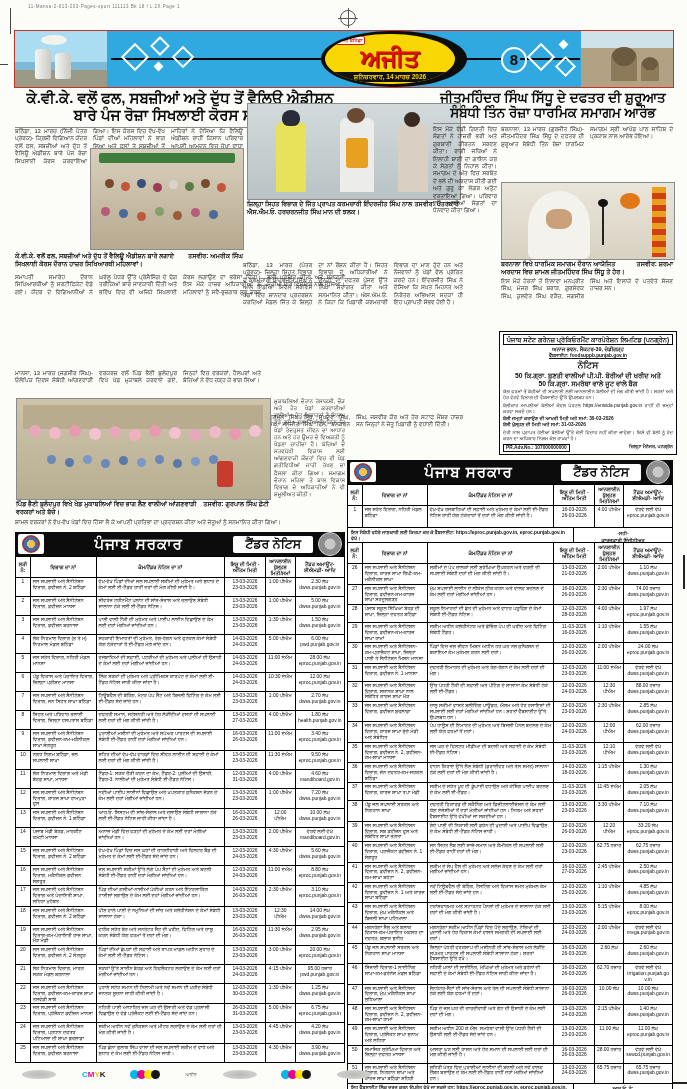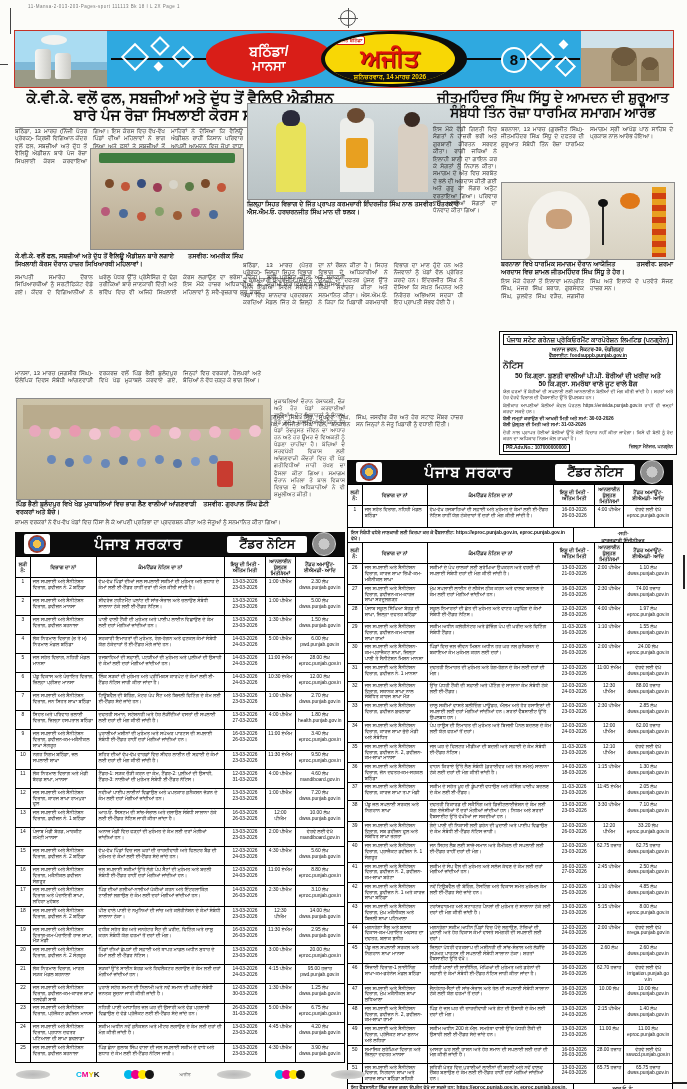--- a/index.html
+++ b/index.html
@@ -38,44 +38,44 @@
   .c3{column-count:3}.c2{column-count:2}.c4{column-count:4}
   .cap{font-size:6.4px;font-weight:bold;line-height:1.2;color:#0d0d0d}
   .cap .cr{float:right;font-weight:bold}
   .ph{border:1px solid #8b8b8b;overflow:hidden}
   .crowd{position:absolute;width:9px;height:9px;border-radius:50%}
   
   .pbox{border:1.2px solid #0a0a0a;background:#fff;padding:2px 3px;font-size:4.8px;line-height:1.25}
   .pbox .org{font-size:6.6px;font-weight:bold;text-align:center;border:1px solid #0a0a0a;padding:1px;line-height:1.1}
   .pbox .addr{text-align:center;font-weight:bold;font-size:5.4px;margin-top:1px}
   .pbox .web{text-align:center;font-size:4.8px;text-decoration:underline;font-weight:bold}
-  .pbox .ntitle{font-size:9px;font-weight:bold;margin:1px 0}
+  .pbox .ntitle{text-align:center;font-size:9px;font-weight:bold;margin:1px 0}
   .pbox .b1{text-align:center;font-size:6.8px;font-weight:bold;line-height:1.15}
   .pbox p{margin:1.5px 0;text-align:justify}
   .pbox .ln{font-weight:bold}
   .pfoot{display:flex;justify-content:space-between;font-weight:bold;margin-top:2px;font-size:4.8px}
   .pfoot .prn{border:1px solid #0a0a0a;padding:0 2px}
   
-  .tbanner{display:flex;align-items:center;gap:5px;background:#0c0c0c;color:#fff;padding:2px 9px;height:24px;box-sizing:border-box}
+  .tbanner{display:flex;align-items:center;gap:5px;background:#0c0c0c;color:#fff;padding:2px 3px;height:24px;box-sizing:border-box}
   .tbanner .gov{flex:1;text-align:center;font-weight:bold;font-size:15px;letter-spacing:1px}
   .tbanner .tnd{background:#fff;color:#0a0a0a;font-weight:bold;font-size:12.5px;padding:1px 12px;border-radius:2px}
   .emb1{width:26px;height:20px;background:#fff;border-radius:2px;position:relative}
   .emb1:after{content:"";position:absolute;left:4px;top:1px;width:18px;height:18px;border-radius:50%;
       background:radial-gradient(circle,#f3c24a 0 30%,#3d6db5 31% 55%,#9a3b2e 56% 80%,#3a6b46 81% 100%)}
   .emb2{width:22px;height:22px;border-radius:50%;background:radial-gradient(circle,#c9c9c9 0 35%,#8e8e8e 36% 70%,#4c4c4c 71% 100%);border:1px solid #ddd}
   table.tender{width:100%;border-collapse:collapse;table-layout:fixed;background:#fff}
   .tender th,.tender td{border:0.8px solid #000;padding:1px 2px;vertical-align:top;overflow:hidden;
       font-size:4.9px;line-height:1.18;white-space:pre-line;word-wrap:break-word}
   .tender th{font-weight:bold;text-align:center;vertical-align:middle;font-size:5.2px}
   .tender td.c{text-align:center}
   .tfoot{border:0.8px solid #000;border-top:none;display:flex;background:#fff}
   .tfoot .fl{flex:1;padding:1.5px 3px;font-size:4.8px;line-height:1.25;font-weight:bold}
   .tfoot .fr{width:92px;border-left:0.8px solid #000;padding:1.5px 3px;font-size:5px;font-weight:bold;text-align:center;white-space:pre-line}
   
-  .pressrow{left:0;top:1064px;width:687px;height:20px;display:flex;align-items:center;gap:26px;padding-left:16px;box-sizing:border-box}
+  .pressrow{left:0;top:1064px;width:687px;height:20px;display:flex;align-items:center;gap:26px;padding-left:22px;box-sizing:border-box}
   .gblob{width:34px;height:9px;border-radius:50%;background:radial-gradient(#b9b9b9,#d9d9d6)}
   .cmyk{font-size:8px;font-weight:bold}
   .dots{display:flex}
   .dots i{width:9px;height:9px;border-radius:50%;margin-left:-2px}
   .ftiny{font-size:4.5px;color:#555}
 </style>
 </head>
 <body>
 
 <div class="page">
@@ -101,24 +101,20 @@
     <div class="mline" style="left:505px;width:60px"></div>
 
     <div class="diam" style="left:110px;top:16px;width:16px;height:16px"></div>
     <div class="diam" style="left:138px;top:8px;width:10px;height:10px"></div>
     <div class="diamf" style="left:140px;top:32px;width:7px;height:7px"></div>
     <div class="diam" style="left:160px;top:18px;width:12px;height:12px"></div>
     <div class="diam" style="left:516px;top:16px;width:16px;height:16px"></div>
     <div class="diamf" style="left:545px;top:10px;width:7px;height:7px"></div>
     <div class="diam" style="left:543px;top:28px;width:11px;height:11px"></div>
 
-    <div class="redoval">
-      <span style="font-size:14px">ਬਠਿੰਡਾ/</span>
-      <span style="font-size:13px">ਮਾਨਸਾ</span>
-    </div>
 
     <div class="blackoval"></div>
     <div class="yeloval">
       <span class="brandsmall">ਅਜੀਤ ਬਠਿੰਡਾ</span>
       <div class="brand">ਅਜੀਤ</div>
       <div class="mdate">ਸ਼ਨਿਚਰਵਾਰ, 14 ਮਾਰਚ 2026</div>
     </div>
     <div class="pgbadge">8</div>
   </div>
 
@@ -144,21 +140,21 @@
     <div class="abs" style="left:156px;top:8px;width:16px;height:15px;background:#3a2a22;border-radius:50%"></div>
     <div class="abs" style="left:98px;top:34px;width:22px;height:30px;background:#e8a020;border-radius:3px"></div>
   </div>
   <div class="abs cap" style="left:247px;top:200px;width:212px">
     <span class="cr">ਤਸਵੀਰ: ਪੱਤਰਕਾਰ</span>
     <span>ਜ਼ਿਲ੍ਹਾ ਸਿਹਤ ਵਿਭਾਗ ਦੇ ਜਿੱਤ ਪ੍ਰਾਪਤ ਕਰਮਚਾਰੀ ਇੰਦਰਜੀਤ ਸਿੰਘ ਨਾਲ ਐਸ.ਐਮ.ਓ. ਹਰਚਰਨਜੀਤ ਸਿੰਘ ਮਾਨ ਦੀ ਝਲਕ।</span>
   </div>
   <div class="abs body c3" style="left:243px;top:262px;width:220px;height:150px">ਬਠਿੰਡਾ, 13 ਮਾਰਚ (ਪੱਤਰ ਪ੍ਰੇਰਕ)- ਜ਼ਿਲ੍ਹਾ ਸਿਹਤ ਵਿਭਾਗ ਦੇ ਕਰਮਚਾਰੀ ਇੰਦਰਜੀਤ ਸਿੰਘ ਨੇ ਆਲ ਇੰਡੀਆ ਸਿਵਲ ਸਰਵਿਸ ਖੇਡਾਂ ਵਿਚ ਸ਼ਾਨਦਾਰ ਪ੍ਰਦਰਸ਼ਨ ਕਰਦਿਆਂ ਮੈਡਲ ਜਿੱਤ ਕੇ ਜ਼ਿਲ੍ਹੇ ਦਾ ਨਾਂ ਰੌਸ਼ਨ ਕੀਤਾ ਹੈ। ਸਿਹਤ ਵਿਭਾਗ ਦੇ ਅਧਿਕਾਰੀਆਂ ਨੇ ਉਨ੍ਹਾਂ ਦਾ ਦਫਤਰ ਪੁੱਜਣ ਉੱਤੇ ਨਿੱਘਾ ਸਵਾਗਤ ਕੀਤਾ ਅਤੇ ਸਨਮਾਨਿਤ ਕੀਤਾ। ਐਸ.ਐਮ.ਓ. ਨੇ ਕਿਹਾ ਕਿ ਖਿਡਾਰੀ ਕਰਮਚਾਰੀ ਵਿਭਾਗ ਦਾ ਮਾਣ ਹੁੰਦੇ ਹਨ ਅਤੇ ਨੌਜਵਾਨਾਂ ਨੂੰ ਖੇਡਾਂ ਵੱਲ ਪ੍ਰੇਰਿਤ ਕਰਦੇ ਹਨ। ਇੰਦਰਜੀਤ ਸਿੰਘ ਨੇ ਦੱਸਿਆ ਕਿ ਸਖ਼ਤ ਮਿਹਨਤ ਅਤੇ ਨਿਰੰਤਰ ਅਭਿਆਸ ਸਦਕਾ ਹੀ ਇਹ ਪ੍ਰਾਪਤੀ ਸੰਭਵ ਹੋਈ ਹੈ।</div>
   <div class="abs body c2" style="left:243px;top:414px;width:220px;height:44px">ਇਸ ਮੌਕੇ ਗੁਰਮੇਲ ਸਿੰਘ ਸਿੱਧੂ, ਸੁਖਦੇਵ ਸਿੰਘ, ਹਰਜਿੰਦਰ ਸਿੰਘ, ਮਨਜੀਤ ਸਿੰਘ ਢਿੱਲੋਂ, ਬਲਕਰਨ ਸਿੰਘ, ਜਸਵੀਰ ਕੌਰ ਅਤੇ ਹੋਰ ਸਟਾਫ ਮੈਂਬਰ ਹਾਜ਼ਰ ਸਨ ਜਿਨ੍ਹਾਂ ਨੇ ਜੇਤੂ ਖਿਡਾਰੀ ਨੂੰ ਵਧਾਈ ਦਿੱਤੀ।</div>
 
-  <div class="abs hl" style="left:433px;top:90px;width:240px;font-size:13.5px">ਜੀਤਮਹਿੰਦਰ ਸਿੰਘ ਸਿੱਧੂ ਦੇ ਆਮਦਨ ਦੀ ਸ਼ੁਰੂਆਤ ਸੰਬੰਧੀ ਤਿੰਨ ਰੋਜ਼ਾ ਧਾਰਮਿਕ ਸਮਾਗਮ ਆਰੰਭ</div>
+  <div class="abs hl" style="left:433px;top:90px;width:240px;font-size:13.5px">ਜੀਤਮਹਿੰਦਰ ਸਿੰਘ ਸਿੱਧੂ ਦੇ ਦਫਤਰ ਦੀ ਸ਼ੁਰੂਆਤ ਸੰਬੰਧੀ ਤਿੰਨ ਰੋਜ਼ਾ ਧਾਰਮਿਕ ਸਮਾਗਮ ਆਰੰਭ</div>
   <div class="abs body" style="left:433px;top:126px;width:64px;height:204px;column-count:1">ਇਸ ਮੌਕੇ ਵੱਡੀ ਗਿਣਤੀ ਵਿਚ ਸੰਗਤਾਂ ਨੇ ਹਾਜ਼ਰੀ ਭਰੀ ਅਤੇ ਗੁਰਬਾਣੀ ਕੀਰਤਨ ਸਰਵਣ ਕੀਤਾ। ਰਾਗੀ ਜਥਿਆਂ ਨੇ ਇਲਾਹੀ ਬਾਣੀ ਦਾ ਗਾਇਨ ਕਰ ਕੇ ਸੰਗਤਾਂ ਨੂੰ ਨਿਹਾਲ ਕੀਤਾ। ਸਮਾਗਮ ਦੇ ਅੰਤ ਵਿਚ ਸਰਬੱਤ ਦੇ ਭਲੇ ਦੀ ਅਰਦਾਸ ਕੀਤੀ ਗਈ ਅਤੇ ਗੁਰੂ ਕਾ ਲੰਗਰ ਅਤੁੱਟ ਵਰਤਾਇਆ ਗਿਆ। ਪਰਿਵਾਰ ਵਲੋਂ ਆਈਆਂ ਸੰਗਤਾਂ ਦਾ ਧੰਨਵਾਦ ਕੀਤਾ ਗਿਆ।</div>
   <div class="abs body c2" style="left:501px;top:126px;width:172px;height:54px">ਬਰਨਾਲਾ, 13 ਮਾਰਚ (ਗੁਰਜੀਤ ਸਿੰਘ)- ਜੀਤਮਹਿੰਦਰ ਸਿੰਘ ਸਿੱਧੂ ਦੇ ਦਫਤਰ ਦੀ ਸ਼ੁਰੂਆਤ ਸੰਬੰਧੀ ਤਿੰਨ ਰੋਜ਼ਾ ਧਾਰਮਿਕ ਸਮਾਗਮ ਸ੍ਰੀ ਆਖੰਡ ਪਾਠ ਸਾਹਿਬ ਦੇ ਪ੍ਰਕਾਸ਼ ਨਾਲ ਆਰੰਭ ਹੋਇਆ।</div>
   <div class="abs ph" style="left:501px;top:182px;width:172px;height:76px;background:linear-gradient(#e9e5da,#d8d2c2)">
     <div class="abs" style="left:26px;top:8px;width:62px;height:68px;background:#f4f2ec;border-radius:50% 50% 10% 10%"></div>
     <div class="abs" style="left:44px;top:26px;width:26px;height:20px;background:#caa07a;border-radius:40%"></div>
     <div class="abs" style="left:100px;top:22px;width:2px;height:40px;background:#222"></div>
     <div class="abs" style="left:96px;top:16px;width:10px;height:8px;background:#111;border-radius:50%"></div>
     <div class="abs" style="left:150px;top:4px;width:14px;height:70px;background:repeating-linear-gradient(#e8a020 0 6px,#d04010 6px 12px)"></div>
     <div class="abs" style="left:118px;top:10px;width:20px;height:16px;background:#e07818;border-radius:50%"></div>
   </div>

